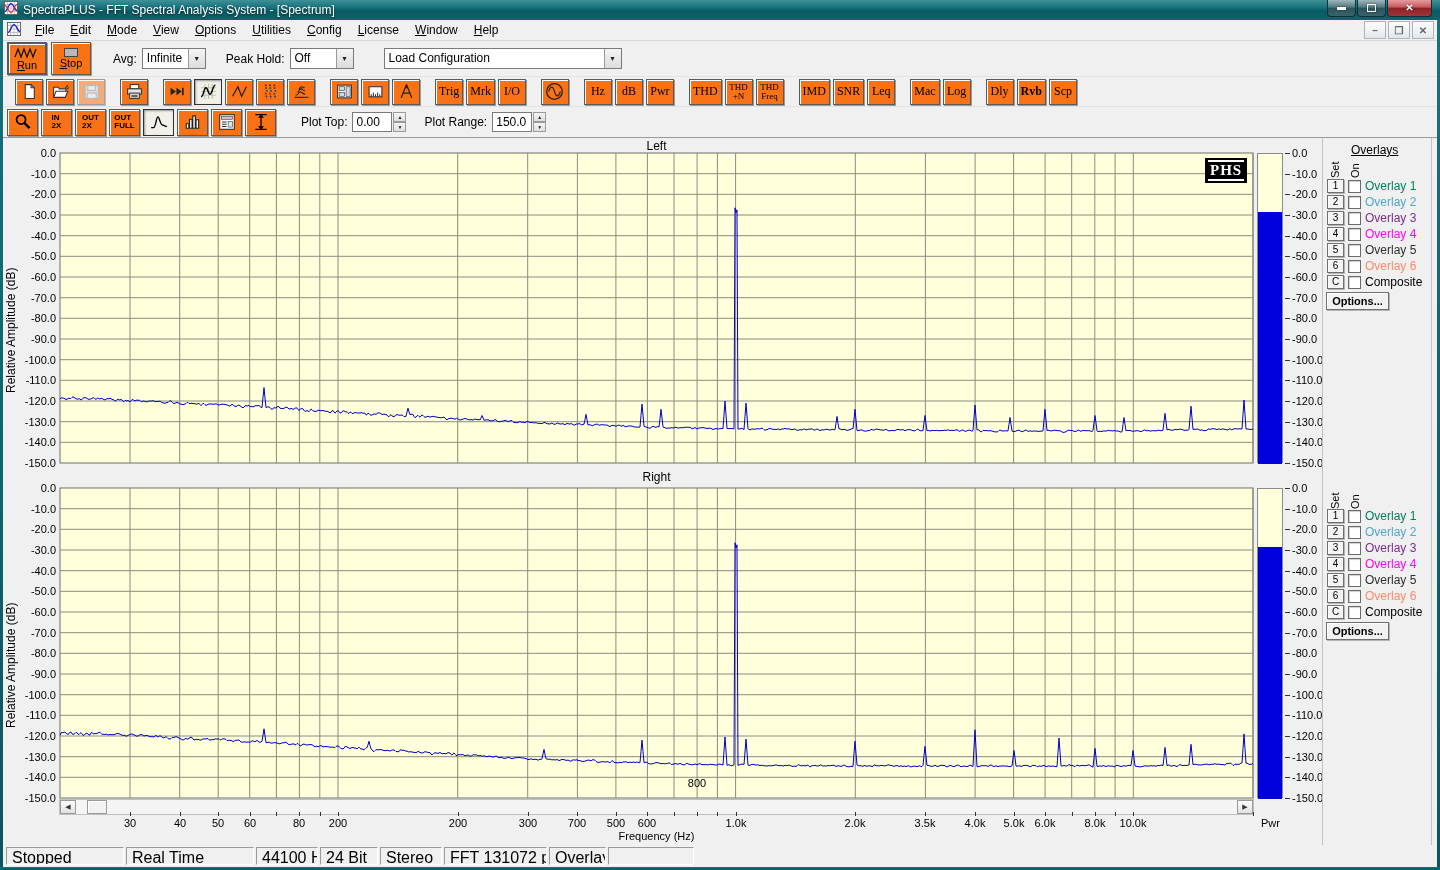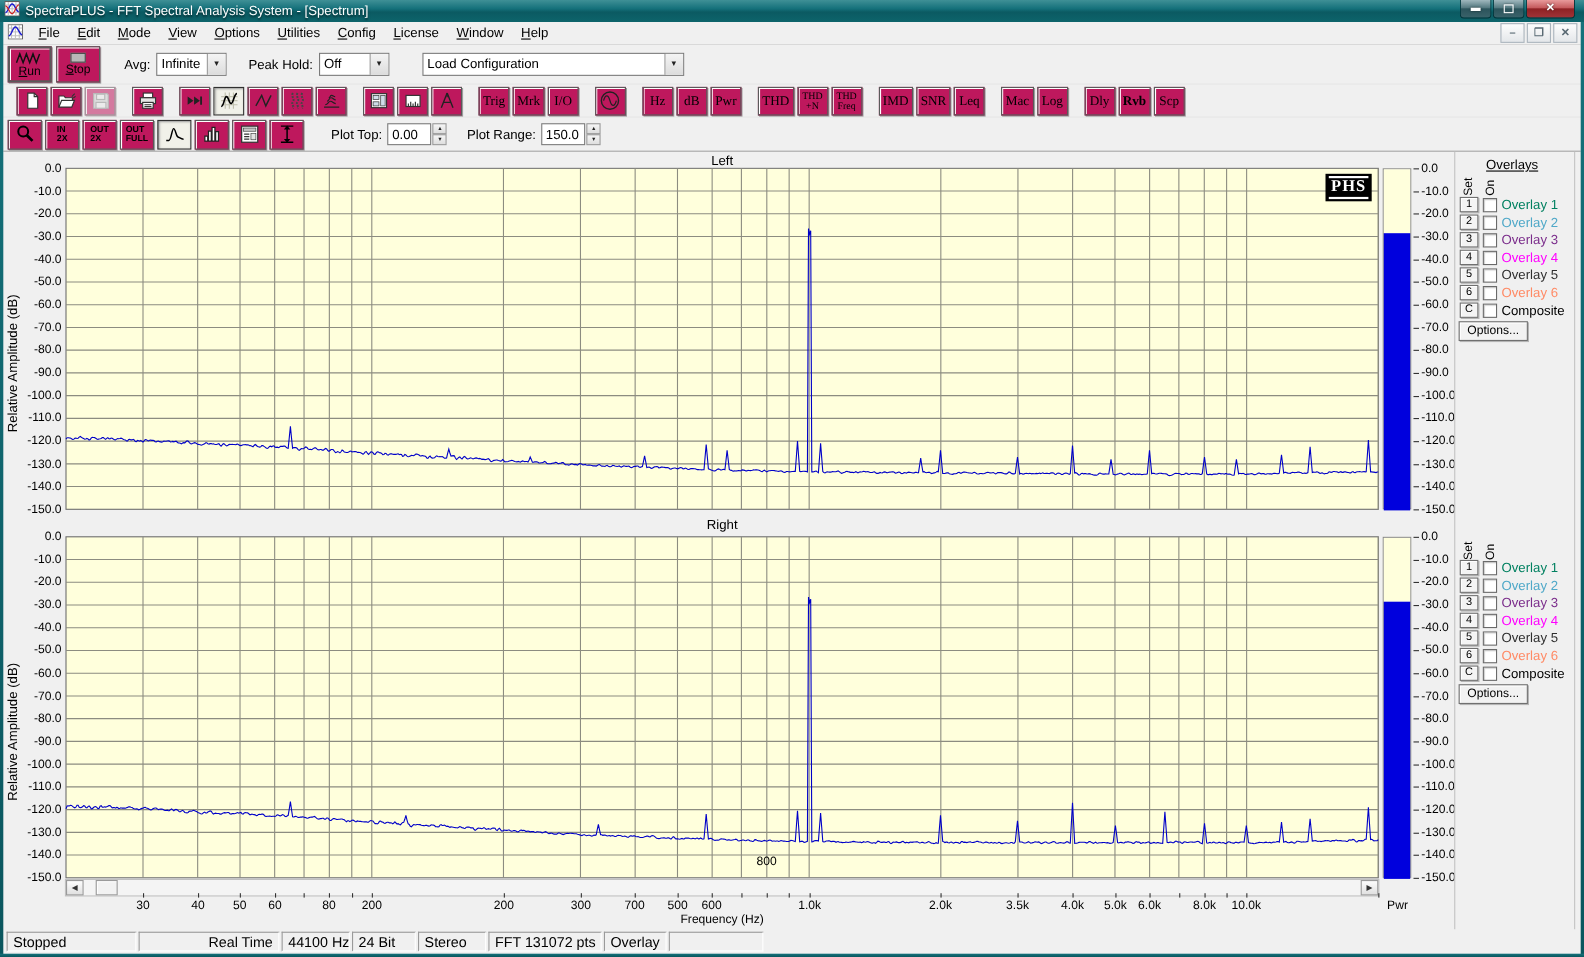--- a/index.html
+++ b/index.html
@@ -29,21 +29,21 @@
   .mdi-btns { position:absolute; right:3px; top:1px; display:flex; }
   .mdi-btn { width:22px; height:18px; margin-left:2px; background:linear-gradient(180deg,#fdfdfd,#e4e7ea);
     border:1px solid #aab4bd; display:flex; align-items:center; justify-content:center; color:#5a6a74; font-size:10px; font-weight:bold; }
 
   
   .tbar { position:absolute; left:3px; width:1434px; background:#f0f0f0; display:flex; align-items:center; }
   #tbar1 { top:41px; height:36px; border-bottom:1px solid #e3e3e3; }
   #tbar2 { top:77px; height:30px; border-bottom:1px solid #e3e3e3; }
   #tbar3 { top:107px; height:31px; border-bottom:1px solid #9a9a9a; }
 
-  .btn3d { background:#be185d; border:1px solid #5a5a5a; box-shadow:1px 1px 0 #9b9b9b, inset 1px 1px 0 #fff;
+  .btn3d { background:#f97316; border:1px solid #5a5a5a; box-shadow:1px 1px 0 #9b9b9b, inset 1px 1px 0 #fff;
     display:flex; align-items:center; justify-content:center; }
   .btn3d.pressed { background:#f1f1e9; border:1px solid #303030; box-shadow:inset 1px 1px 2px #999; }
   .btn3d.disabled { opacity:.55; }
 
   .bigbtn { width:40px; height:33px; margin-left:4px; flex-direction:column; font-size:11px; }
   .bigbtn .cap u { text-decoration:underline; }
   .tb-group { display:flex; margin-left:12px; }
   .tb-btn { width:28px; height:26px; margin-right:3px; }
   .tb-txt { font-family:"Liberation Serif",serif; font-size:12px; padding:0 3px; min-width:28px; }
   .tb-txt.small { font-size:9px; line-height:9px; white-space:pre-line; text-align:center; }
@@ -77,33 +77,33 @@
   .phs span { display:block; font-family:"Liberation Serif",serif; font-weight:bold; font-size:15px; letter-spacing:1px;
     border-top:2px solid #fff; border-bottom:2px solid #fff; padding:0 2px; line-height:17px; }
 
   .ov-title { position:absolute; font-size:12px; text-decoration:underline; color:#000; }
   .vtext { position:absolute; writing-mode:vertical-rl; transform:rotate(180deg); font-size:11px; color:#000; }
   .num-btn { position:absolute; width:17px; height:14px; font-size:10px; background:#f4f4f4;
     border:1px solid #707070; box-shadow:1px 1px 0 #b5b5b5, inset 1px 1px 0 #fff; text-align:center; line-height:12px; }
   .cbx { position:absolute; width:13px; height:13px; background:#fff; border:1px solid #6a6a6a; box-shadow:inset 1px 1px 1px #cfcfcf; }
   .ov-lab { position:absolute; font-size:12px; white-space:nowrap; }
   .opt-btn { position:absolute; width:63px; height:18px; font-size:11px; background:#f2f2f2;
-    border:1px solid #707070; box-shadow:1px 1px 0 #b5b5b5, inset 1px 1px 0 #fff; text-align:center; line-height:16px; }
+    border:1px solid #707070; box-shadow:1px 1px 0 #b5b5b5, inset 1px 1px 0 #fff; text-align:center; line-height:16px;font-weight:bold; }
 
   .hscroll { position:absolute; height:16px; background:#f4f4f4; border:1px solid #c0c0c0; }
   .sc-btn { position:absolute; top:0; width:16px; height:14px; background:linear-gradient(180deg,#fdfdfd,#e0e0e0);
     border:1px solid #9a9a9a; font-size:7px; color:#333; display:flex; align-items:center; justify-content:center; }
   .sc-thumb { position:absolute; top:0; width:20px; height:14px; background:#f2f2f2; border:1px solid #9a9a9a;
     box-shadow:inset 1px 1px 0 #fff; }
 
   .vdiv { position:absolute; width:1px; background:#c3c3c3; }
 
   
   #statusbar { position:absolute; left:3px; top:845px; width:1434px; height:22px; background:#f0f0f0; display:flex; padding:2px 0 0 3px; }
-  .sfield { height:18px; border:1px solid; border-color:#9a9a9a #fff #fff #9a9a9a; font-size:13px; padding:1px 5px; margin-right:2px; overflow:hidden; white-space:nowrap; }
+  .sfield { height:18px; border:1px solid; border-color:#9a9a9a #fff #fff #9a9a9a; font-size:16px; padding:1px 5px; margin-right:2px; overflow:hidden; white-space:nowrap; }
 
   
   .frame { position:absolute; background:linear-gradient(180deg,#15727b,#0a565e); z-index:50; }
 </style>
 </head>
 <body>
 
 <div id="win">
 
   <div class="titlebar">
@@ -593,21 +593,21 @@
       <div class="xtick-lab" style="left: 1095px; top: 679px;">8.0k</div>
       <div class="xtick-lab" style="left: 1133px; top: 679px;">10.0k</div>
       <div class="xtick-lab" style="left: 656.5px; top: 692px;">Frequency (Hz)</div>
       <div class="ltick" style="left: 1261px; top: 679px;">Pwr</div>
       <div class="vdiv" style="left: 1322px; top: 0px; height: 707px;"></div>
       <div class="vdiv" style="left: 1431px; top: 0px; height: 707px;"></div>
     </div>
 
   <div id="statusbar">
       <div class="sfield" style="width: 118px;">Stopped</div>
-      <div class="sfield" style="width: 128px; text-align: right;">Real Time</div>
+      <div class="sfield" style="width: 128px;">Real Time</div>
       <div class="sfield" style="width: 62px;">44100 Hz</div>
       <div class="sfield" style="width: 58px;">24 Bit</div>
       <div class="sfield" style="width: 62px;">Stereo</div>
       <div class="sfield" style="width: 103px;">FFT 131072 pts</div>
       <div class="sfield" style="width: 57px;">Overlay</div>
       <div class="sfield" style="width: 86px;"></div>
     </div>
 
   <div class="frame" style="left:0;top:20px;width:3px;height:850px;"></div>
   <div class="frame" style="right:0;top:20px;width:3px;height:850px;"></div>

